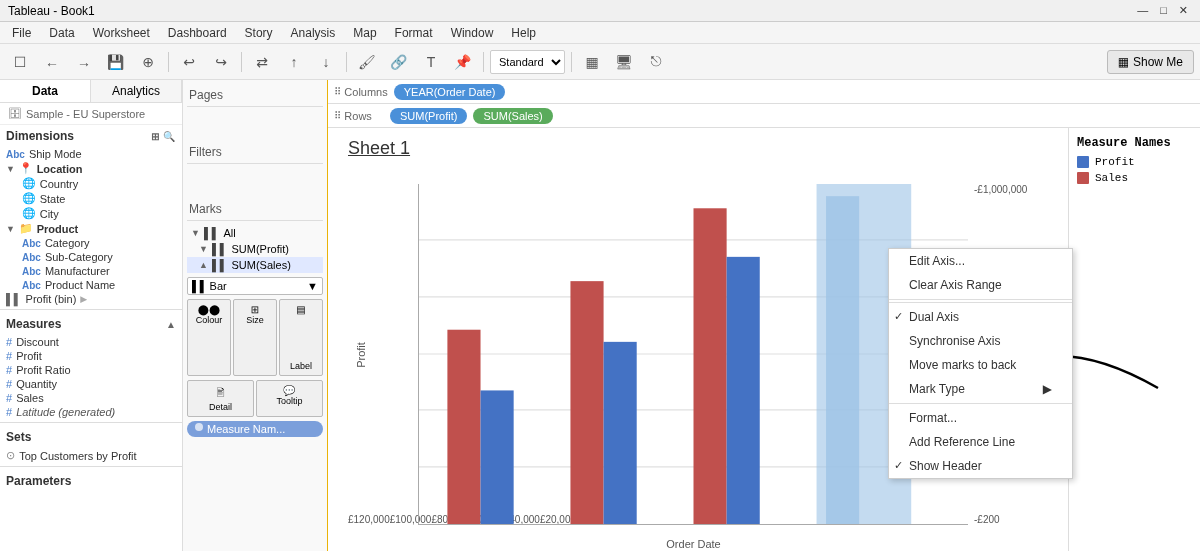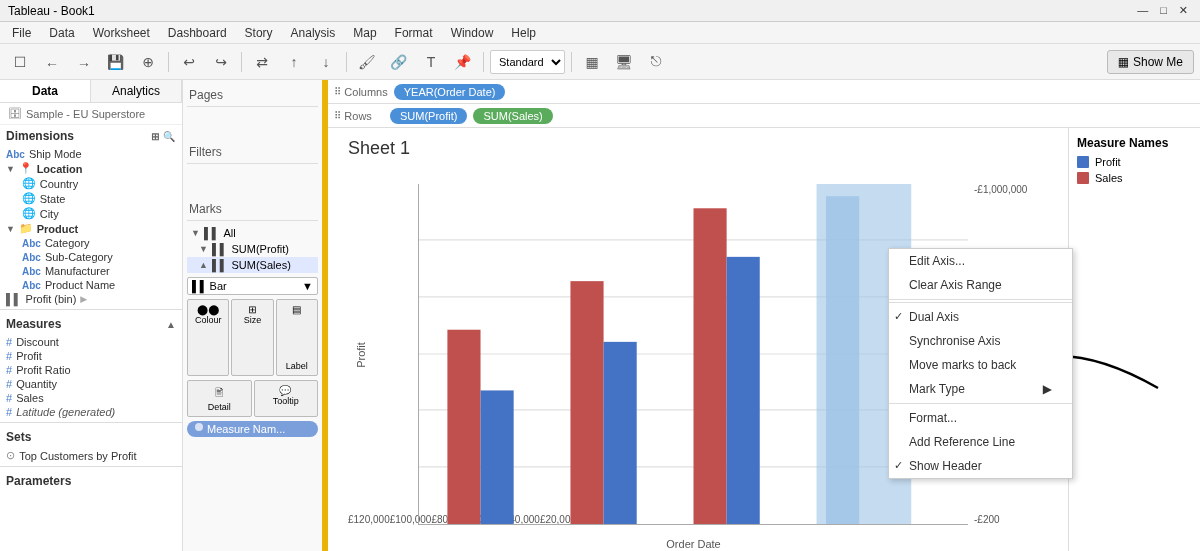--- a/index.html
+++ b/index.html
@@ -36,21 +36,21 @@
     .tree-item { padding: 1px 6px; font-size: 11px; color: #333; display: flex; align-items: center; gap: 4px; cursor: pointer; }
     .tree-item.parent { font-weight: 600; }
     .tree-item .indent { margin-left: 12px; }
     .icon-abc { color: #4a7fcb; font-size: 10px; font-weight: bold; }
     .icon-globe { color: #4a7fcb; font-size: 11px; }
     .icon-hash { color: #4a7fcb; font-size: 11px; }
     .italicize { font-style: italic; color: #555; }
     .divider-line { height: 1px; background: #ddd; margin: 3px 0; }
 
     
-    .middle-panel { width: 145px; border-right: 6px solid #eab308; background: #f9f9f9; padding: 4px; }
+    .middle-panel { width: 145px; border-right: 1px solid #eab308; background: #f9f9f9; padding: 4px; }
     .panel-label { font-size: 12px; color: #555; padding: 4px 2px; border-bottom: 1px solid #ddd; margin-bottom: 4px; }
     .marks-row { display: flex; align-items: center; gap: 4px; padding: 2px 4px; font-size: 11px; }
     .marks-row .caret { color: #666; font-size: 9px; }
     .marks-row.active { background: #e0e8ff; }
     .mark-dropdown { border: 1px solid #bbb; border-radius: 2px; padding: 2px 4px; font-size: 11px; background: white; width: 100%; display: flex; align-items: center; gap: 2px; margin: 4px 0; }
     .marks-buttons { display: flex; gap: 2px; margin: 4px 0; }
     .mark-btn { flex: 1; border: 1px solid #bbb; border-radius: 2px; padding: 4px 2px; font-size: 10px; text-align: center; cursor: pointer; background: #f0f0f0; }
     .measure-name-pill { background: #7b9fdb; color: white; border-radius: 10px; padding: 2px 8px; font-size: 11px; text-align: center; display: flex; align-items: flex-start; gap: 4px; margin: 4px 0; cursor: pointer; }
     .pill-dot { width: 8px; height: 8px; border-radius: 50%; background: white; opacity: 0.7; }
 
@@ -58,32 +58,32 @@
     .sheet-area { flex: 1; display: flex; flex-direction: column; background: #fff; position: relative; overflow: hidden; }
 
     
     .shelf { display: flex; align-items: center; padding: 2px 6px; border-bottom: 1px solid #ddd; gap: 6px; min-height: 24px; }
     .shelf-label { font-size: 11px; color: #666; min-width: 50px; display: flex; align-items: center; gap: 3px; }
     .shelf-pill { background: #4a90d9; color: white; border-radius: 10px; padding: 2px 10px; font-size: 11px; cursor: pointer; }
     .shelf-pill.green { background: #5aab5c; }
 
     
     .sheet-content { flex: 1; display: flex; position: relative; }
-    .sheet-title { font-size: 18px; color: #333; padding: 10px 20px 4px; }
+    .sheet-title { font-size: 18px; color: #333; padding: 10px 20px 4px; text-decoration: underline; }
 
     
     .context-menu { position: absolute; background: white; border: 1px solid #ccc; box-shadow: 2px 2px 6px rgba(0,0,0,0.2); z-index: 100; min-width: 180px; }
     .ctx-item { padding: 5px 20px; font-size: 12px; cursor: pointer; color: #333; }
     .ctx-item.checked { position: relative; }
     .ctx-item.checked::before { content: '✓'; position: absolute; left: 5px; font-size: 11px; color: #333; }
     .ctx-sep { height: 1px; background: #ddd; margin: 2px 0; }
     .ctx-submenu { display: flex; justify-content: space-between; align-items: center; }
 
     
-    .legend-panel { width: 132px; border-left: 1px solid #ddd; padding: 8px; }
+    .legend-panel { width: 132px; border-left: 1px solid #ddd; padding: 8px; font-family: Liberation Mono, monospace; }
     .legend-title { font-size: 12px; font-weight: bold; margin-bottom: 6px; }
     .legend-item { display: flex; align-items: center; gap: 6px; font-size: 11px; margin-bottom: 4px; }
     .legend-color { width: 12px; height: 12px; border-radius: 1px; }
   </style>
 </head>
 <body>
 
 <div class="title-bar">
   <span>Tableau - Book1</span>
   <div class="title-bar-controls">

